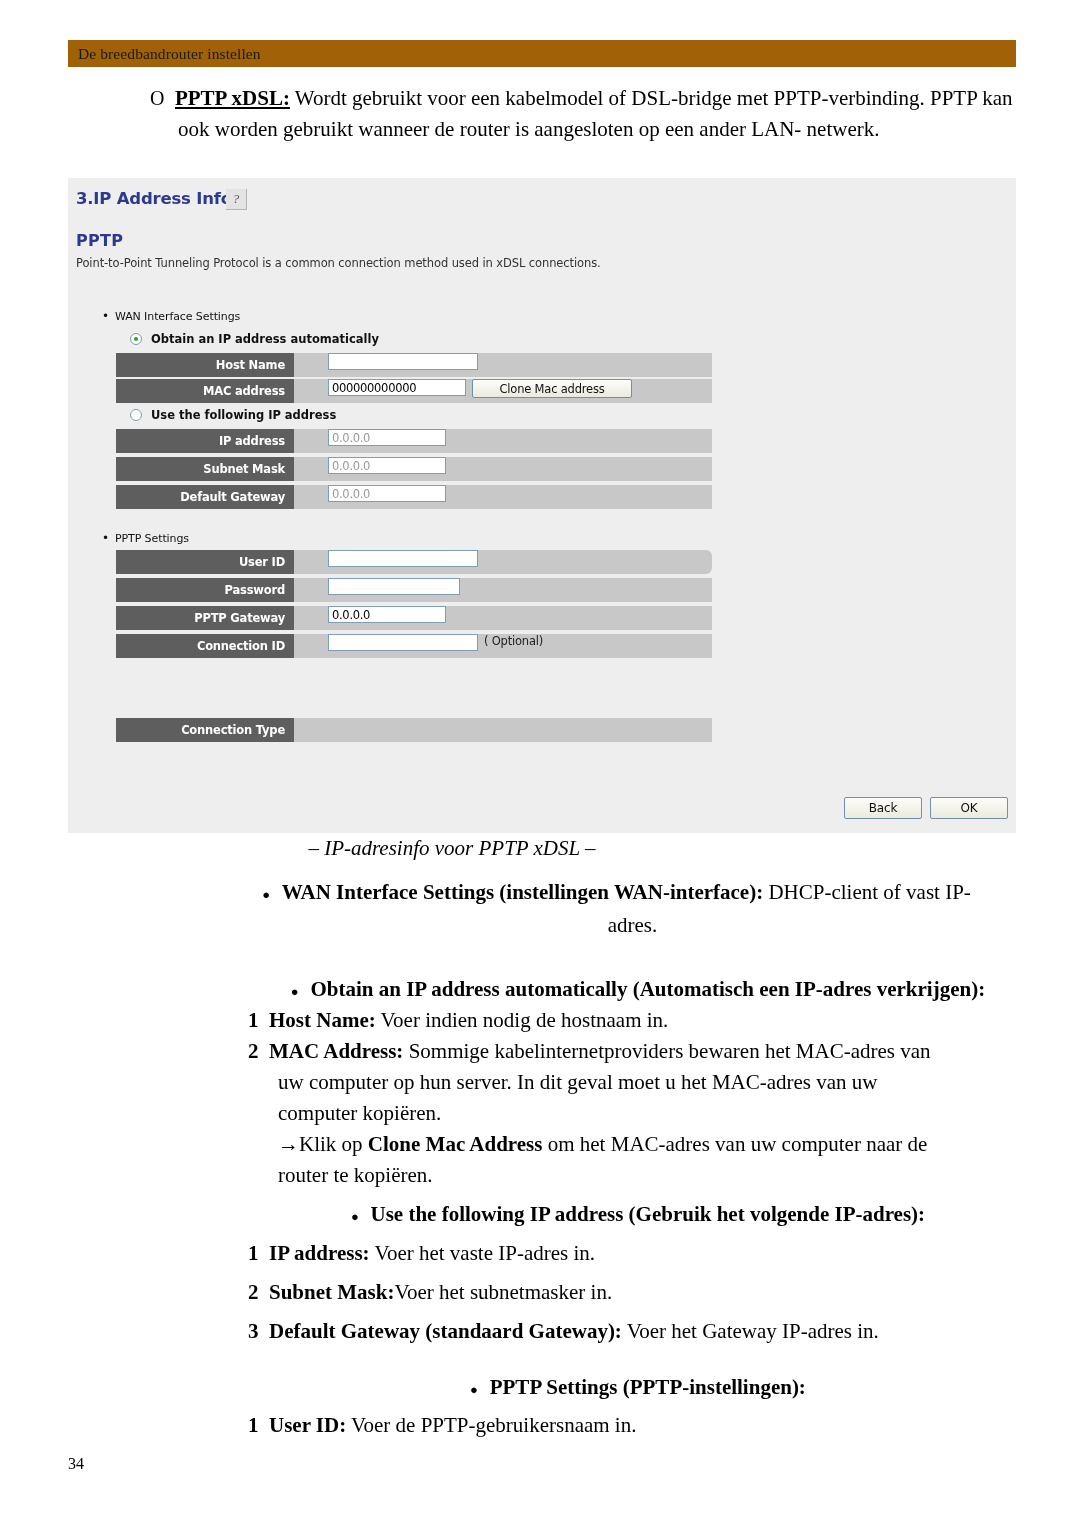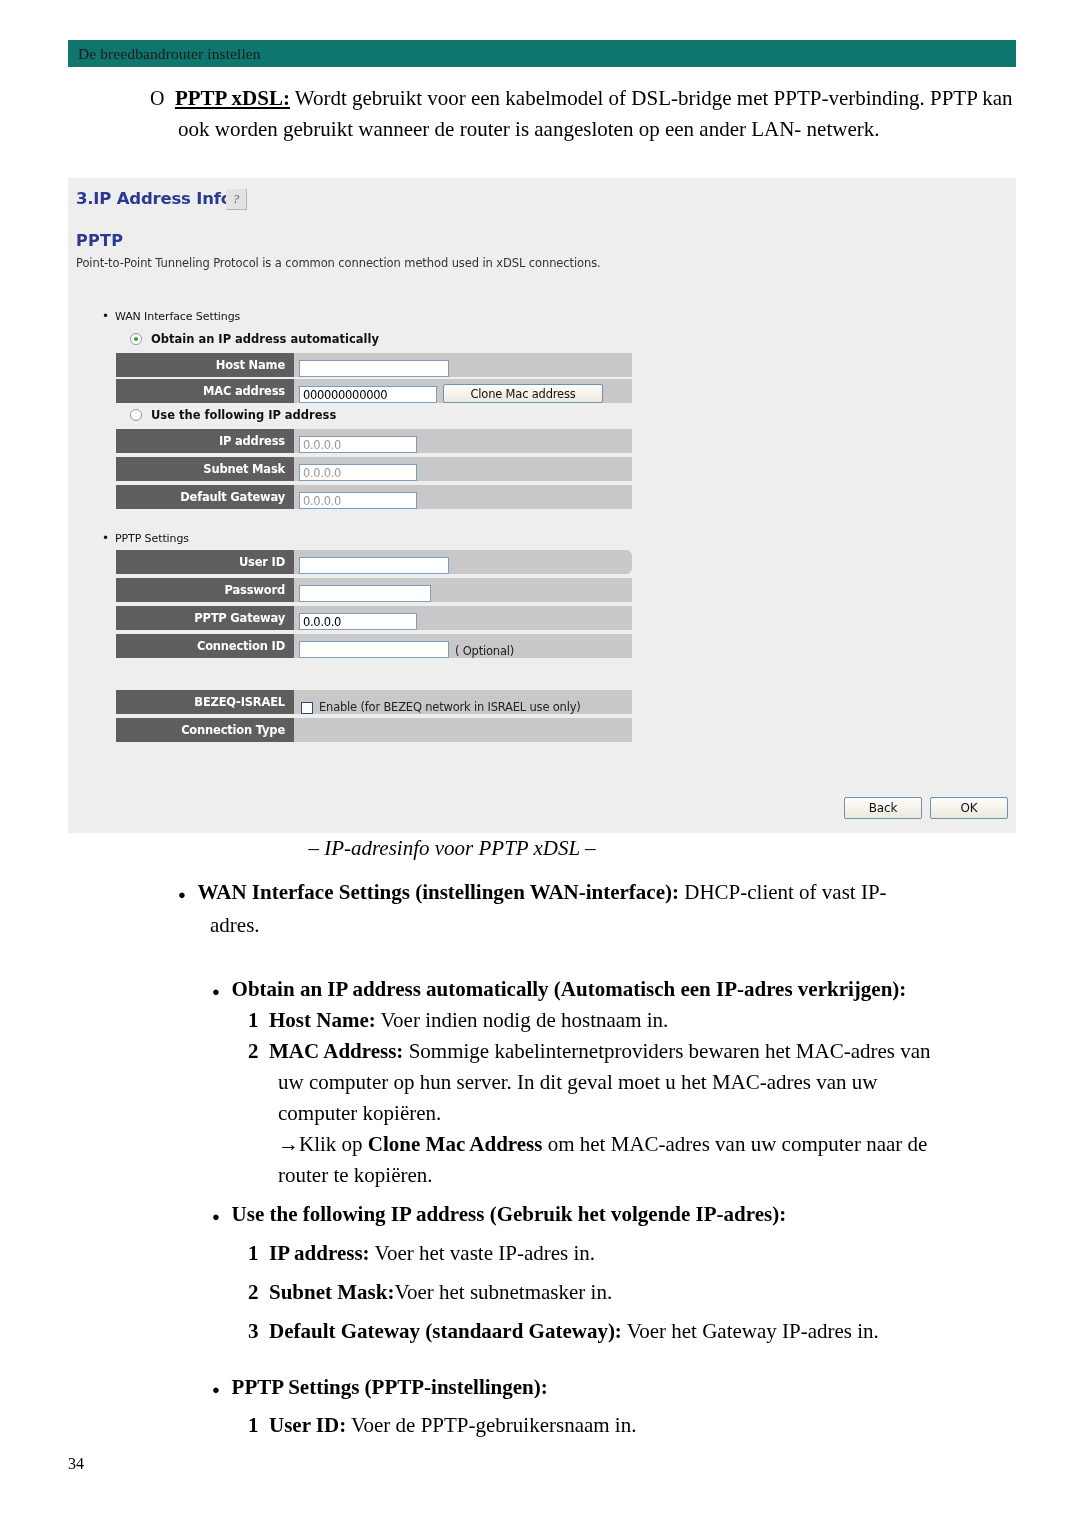--- a/index.html
+++ b/index.html
@@ -16,21 +16,21 @@
     overflow: hidden;
   }
 
   
   .running-header {
     position: absolute;
     left: 68px;
     top: 40px;
     width: 948px;
     height: 27px;
-    background: #0f766e;
+    background: #a16207;
     display: flex;
     align-items: center;
   }
   .running-header-text {
     font-family: "Liberation Serif", serif;
     font-size: 15.5px;
     color: #1a1a1a;
     padding-left: 10px;
     letter-spacing: 0.1px;
   }
@@ -154,21 +154,21 @@
     left: 3px; top: 3px;
     width: 4px; height: 4px;
     border-radius: 50%;
     background: #22aa22;
   }
 
   
   .frow {
     position: absolute;
     left: 48px;
-    width: 516px;
+    width: 596px;
     height: 24px;
     background: #c8c8c8;
     display: flex;
     align-items: center;
   }
   .flabel {
     width: 178px;
     height: 24px;
     background: #5e5e5e;
     color: #ffffff;
@@ -177,25 +177,26 @@
     display: flex;
     align-items: center;
     justify-content: flex-end;
     padding-right: 9px;
     box-sizing: border-box;
     letter-spacing: -0.2px;
     flex: none;
   }
   .fcontrol {
     display: flex;
-    align-items: flex-end;
+    align-items: flex-start;
     padding-left: 5px;
     height: 24px;
     flex: 1;
     min-width: 0;
+    margin-left: 29px;
   }
 
   .tbox {
     height: 17px;
     background: #ffffff;
     border: 1px solid #7f9db9;
     box-sizing: border-box;
     font-size: 11.5px;
     font-family: "DejaVu Sans", sans-serif;
     color: #000000;
@@ -299,20 +300,21 @@
     font-style: italic;
     font-family: "Liberation Serif", serif;
   }
 
   
   .blk { position: absolute; font-size: 21px; line-height: 31px; }
   .blk b { font-weight: bold; }
   .bullet-l1 {
     padding-left: 32px;
     text-indent: -32px;
+    text-align: center;
   }
   .bullet-l1::before { content: "\25CF\00a0\00a0"; font-size: 13px; }
   .num {
     padding-left: 30px;
     text-indent: -30px;
   }
   .arrow-line { }
 
   .page-number {
     position: absolute;
@@ -419,27 +421,20 @@
 
   <div class="frow" style="top:456px;">
     <div class="flabel">Connection ID</div>
     <div class="fcontrol">
       <div class="tbox" style="width:150px;"></div>
       <span class="hint">( Optional)</span>
     </div>
   </div>
 
 
-  <div class="frow" style="top:512px;">
-    <div class="flabel">BEZEQ-ISRAEL</div>
-    <div class="fcontrol" style="padding-left:7px;">
-      <span class="checkbox"></span>
-      <span class="hint" style="margin-left:0;">Enable (for BEZEQ network in ISRAEL use only)</span>
-    </div>
-  </div>
 
   <div class="frow" style="top:540px;">
     <div class="flabel">Connection Type</div>
   </div>
 
 
   <div class="panel-buttons">
     <div class="btn">Back</div>
     <div class="btn">OK</div>
   </div>

